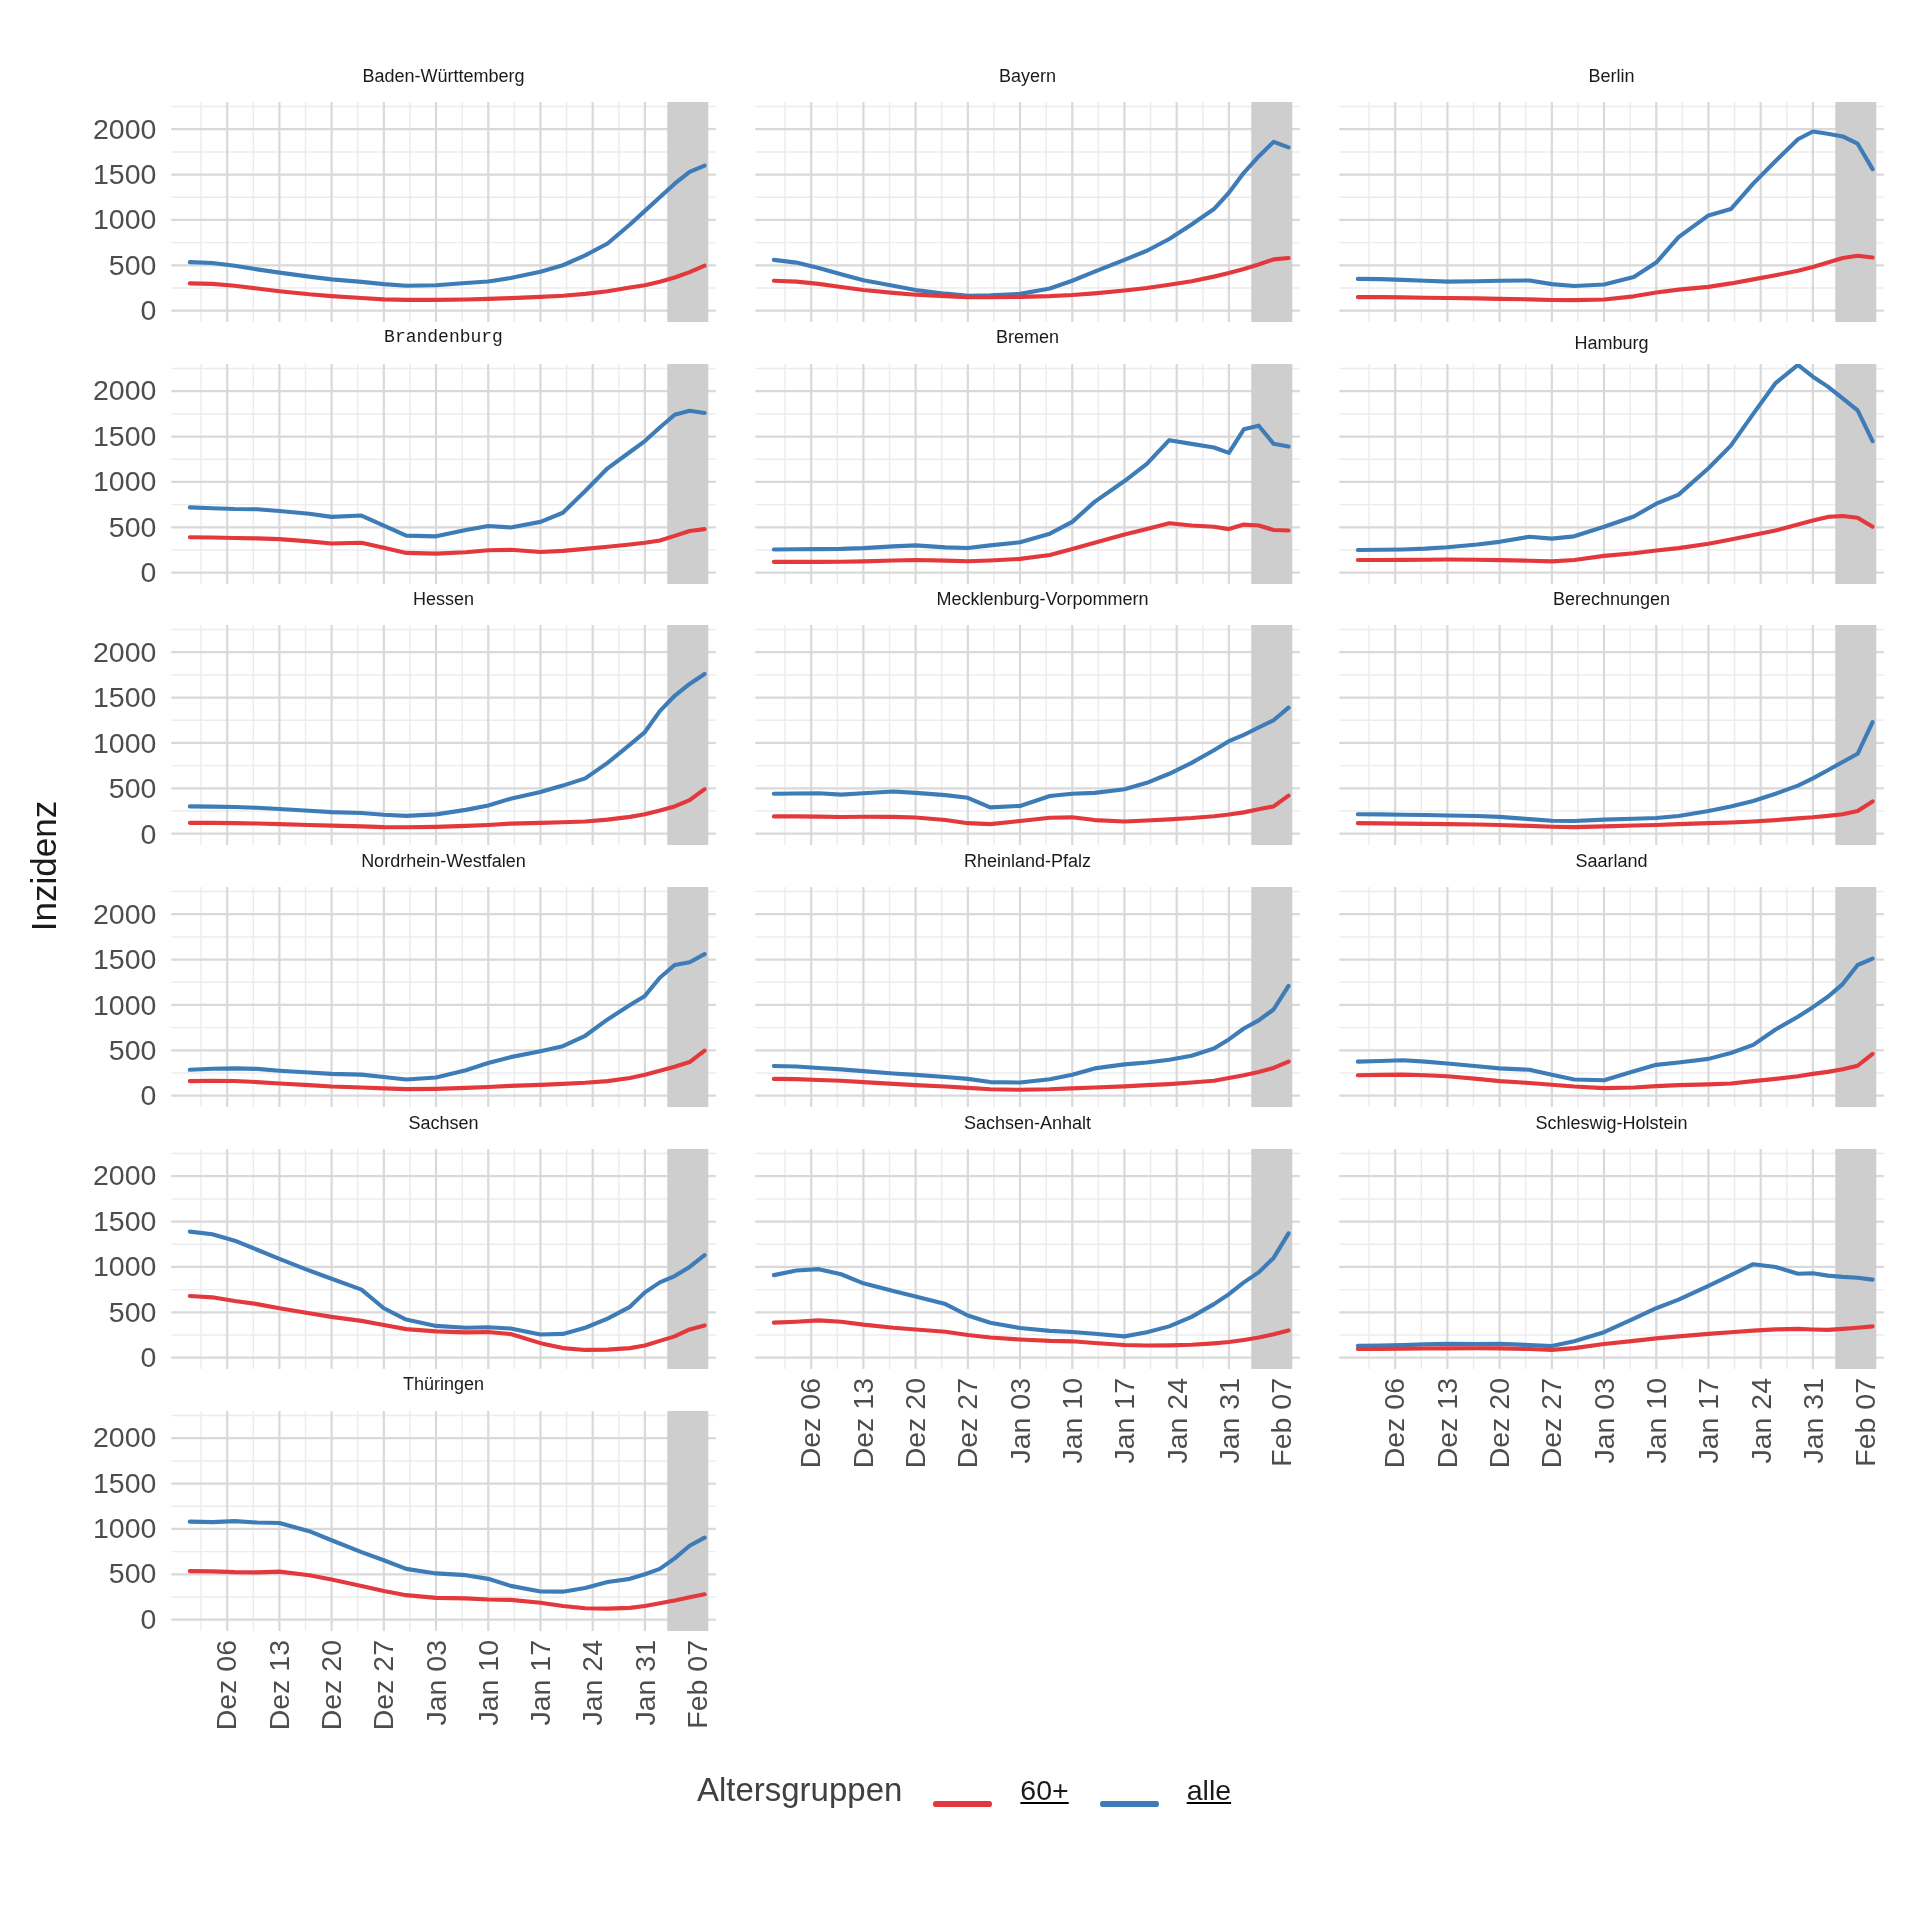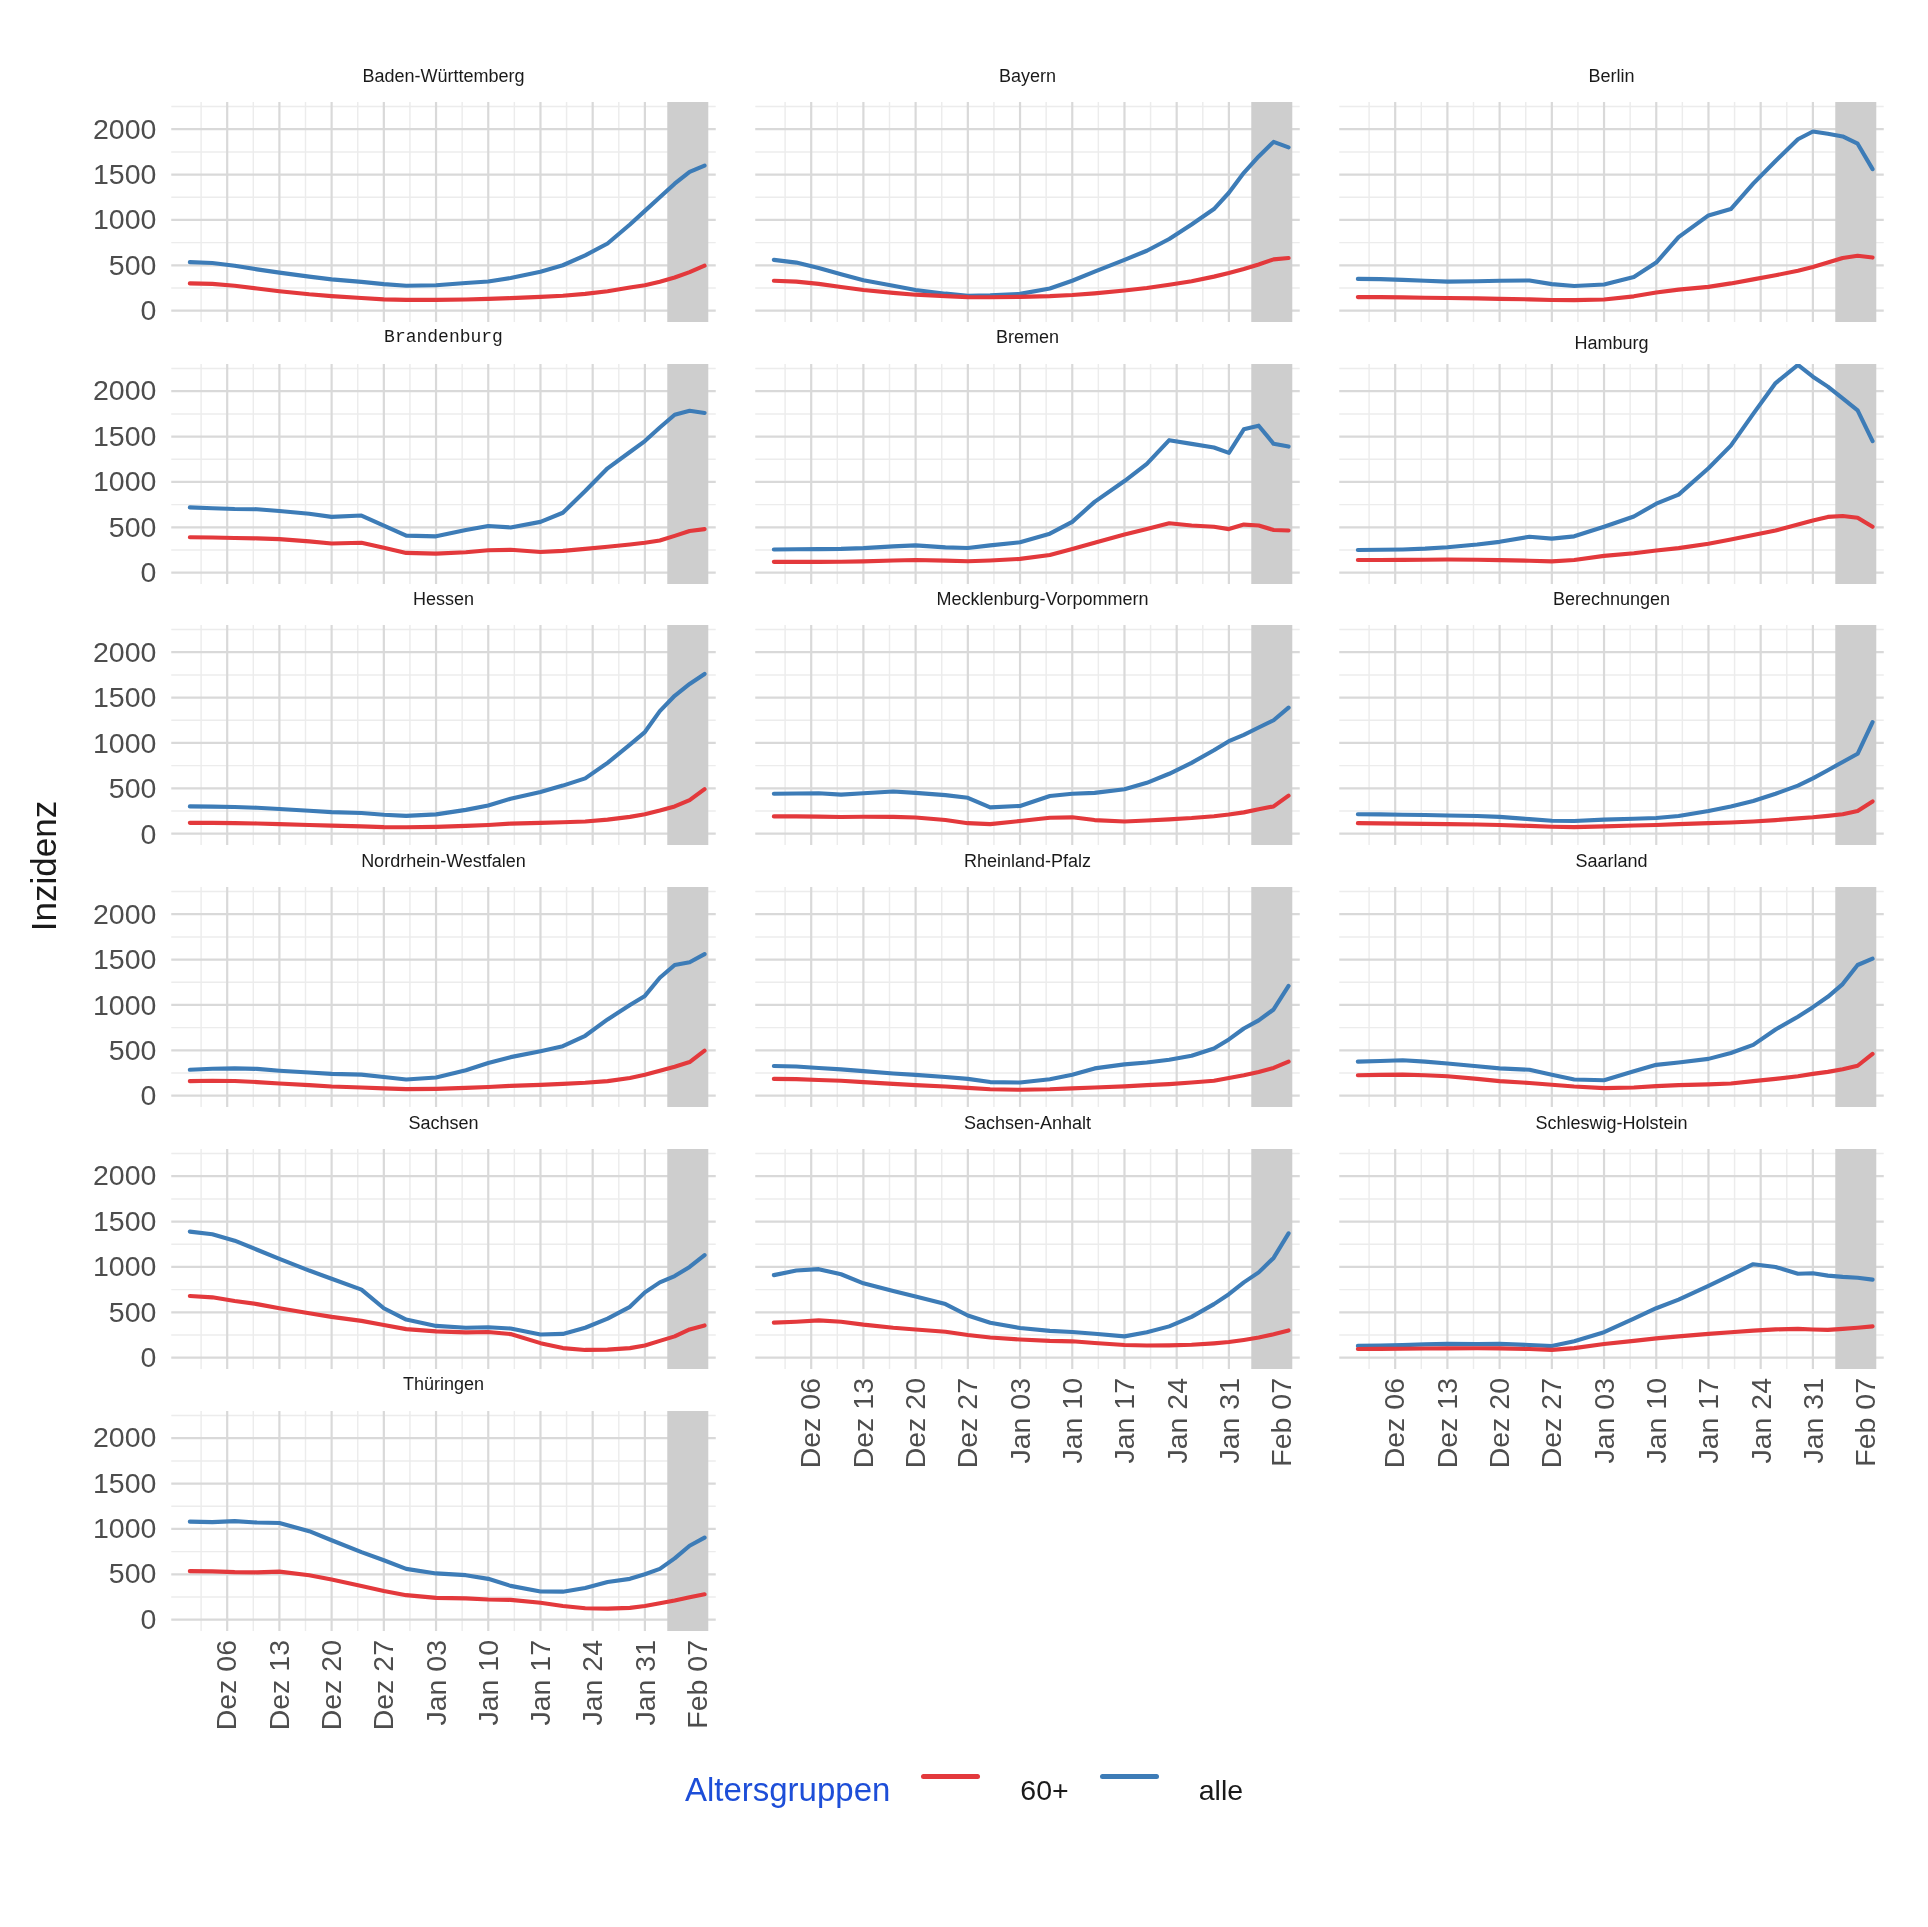--- a/index.html
+++ b/index.html
@@ -6,22 +6,22 @@
   .page{position:relative;width:1928px;height:1928px;background:#ffffff;overflow:hidden;
         font-family:"Liberation Sans","DejaVu Sans",sans-serif;}
   .facet-title{position:absolute;text-align:center;font-size:18px;color:#1a1a1a;line-height:33px;}
   .ytick{position:absolute;text-align:right;font-size:28.5px;color:#4d4d4d;line-height:28.5px;}
   .xtick{position:absolute;white-space:nowrap;font-size:28.5px;color:#4d4d4d;line-height:33px;
          transform:rotate(-90deg) translateX(-100%);transform-origin:0 0;}
   .y-axis-title{position:absolute;left:24px;top:866px;font-size:35px;color:#1a1a1a;white-space:nowrap;
          transform:rotate(-90deg) translateX(-50%);transform-origin:0 0;}
   .legend{position:absolute;left:0;top:1771px;width:1928px;display:flex;align-items:center;
           justify-content:center;gap:31px;}
-  .legend-title{font-size:33px;color:#1d4ed8;}
-  .legend-item{display:flex;align-items:flex-start;gap:40px;}
+  .legend-title{font-size:33px;color:#404040;}
+  .legend-item{display:flex;align-items:flex-end;gap:28px;text-decoration:underline;}
   .legend-swatch{width:59px;height:5.5px;border-radius:2.8px;}
   .legend-label{font-size:28.5px;color:#1a1a1a;}
   .caption{position:absolute;left:165px;top:1872px;font-size:29px;color:#1a1a1a;white-space:nowrap;}
   svg{position:absolute;display:block;}
 </style>
 </head>
 <body>
 
 <div class="page">
   <div class="y-axis-title">Inzidenz</div>

